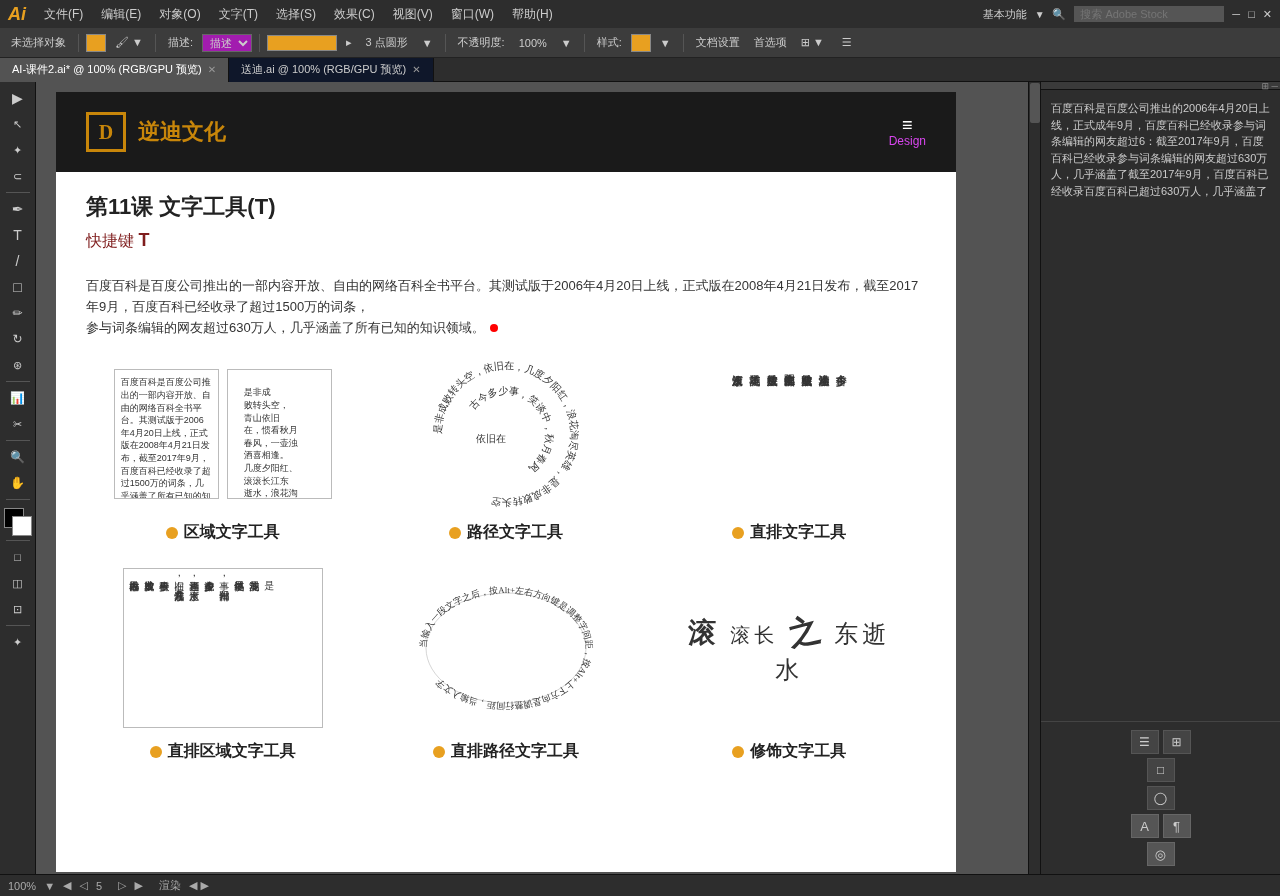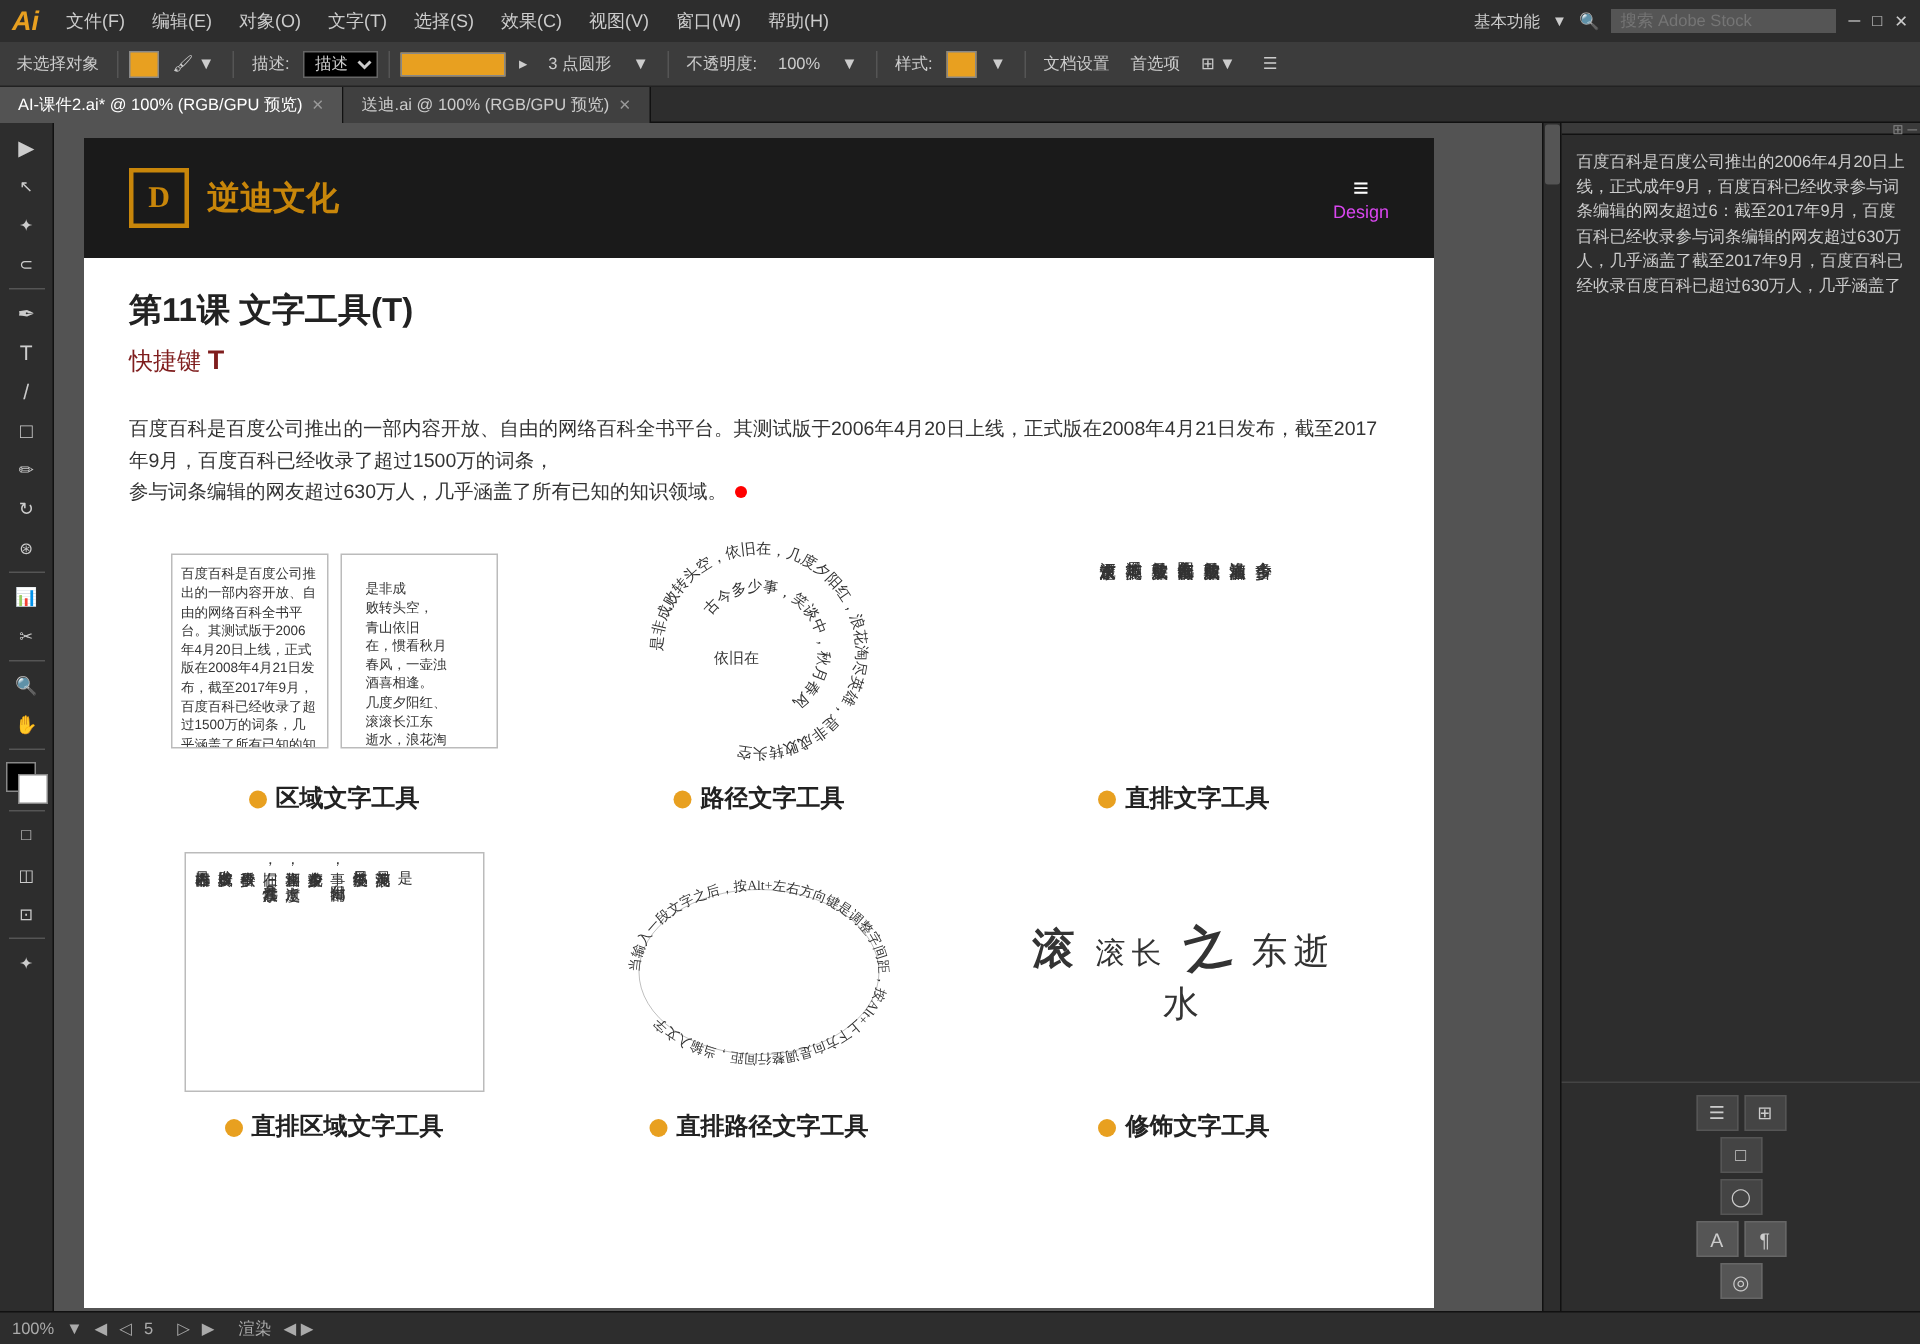--- a/index.html
+++ b/index.html
@@ -63,21 +63,21 @@
       padding: 2px 5px;
       cursor: pointer;
       white-space: nowrap;
       display: flex;
       align-items: center;
       gap: 2px;
       text-align: right;
     }
     #toolbar .tb-separator { width: 1px; height: 18px; background: #555; margin: 0 3px; }
     #toolbar .tb-select {
-      background: #000000;
+      background: #a21caf;
       color: #ccc;
       border: 1px solid #666;
       font-size: 11px;
       padding: 1px 3px;
     }
     #toolbar .tb-color-box {
       width: 20px; height: 18px;
       background: #e8a020;
       border: 1px solid #888;
       cursor: pointer;
@@ -95,21 +95,21 @@
     #tab-bar .tab {
       height: 24px;
       padding: 0 12px;
       font-size: 11px;
       color: #ccc;
       display: flex;
       align-items: center;
       gap: 6px;
       cursor: pointer;
       border-right: 1px solid #111;
-      background: #404040;
+      background: #0f172a;
     }
     #tab-bar .tab.active { background: #535353; color: #fff; }
     #tab-bar .tab .close-btn { color: #999; font-size: 10px; }
 
     
     #main-area {
       display: flex;
       width: 100%;
       height: calc(896px - 28px - 30px - 24px - 22px);
     }

